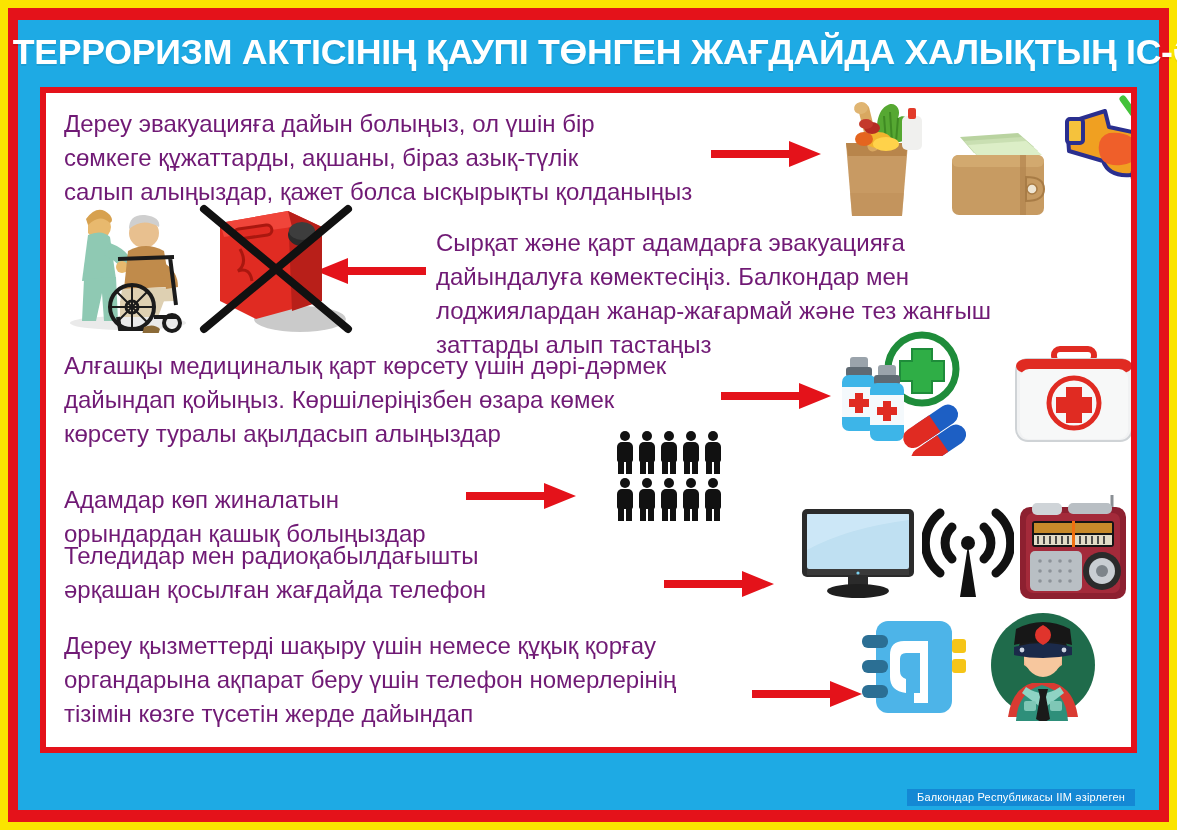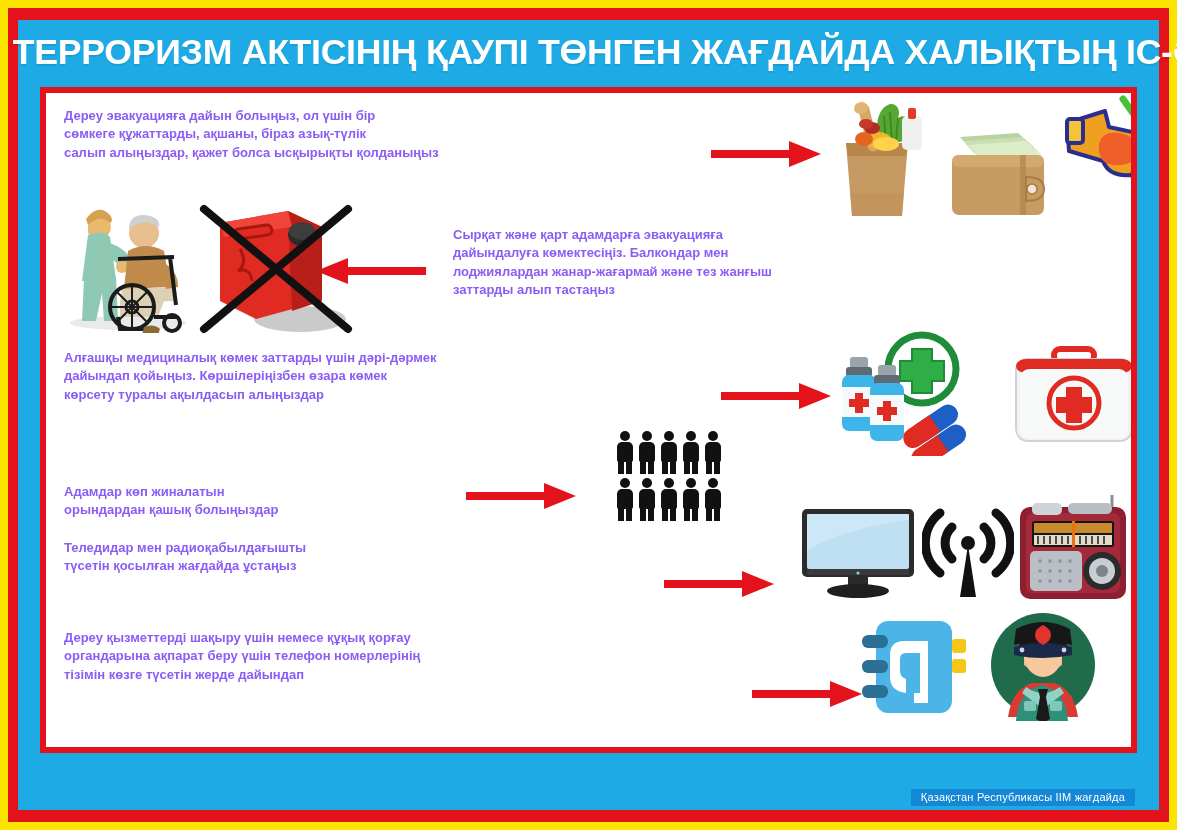--- a/index.html
+++ b/index.html
@@ -57,23 +57,23 @@
   .panel{
     box-sizing:border-box;
     position:relative;
     background:#ffffff;
     width:100%;height:100%;
     overflow:hidden;
   }
   
   .row{position:absolute;}
   .txt{
-    color:#8b5cf6;
-    font-weight:bold;
-    font-size:13px;
+    color:#701a75;
+    font-weight:normal;
+    font-size:24px;
     line-height:1.42;
     white-space:pre-line;
   }
   
   .arrow{position:absolute;display:block;}
   
   .credit{
     position:absolute;
     right:24px;bottom:4px;
     background:#1488d4;
@@ -145,21 +145,21 @@
 
       <svg class="art" style="left:1005px;top:0px;" width="110" height="105" viewBox="0 0 110 105">
         <path d="M72 6 L82 20 M88 10 L92 26 M100 20 L96 34" stroke="#43c23a" stroke-width="7" stroke-linecap="round"></path>
         <path d="M16 30 L54 18 L58 34 L86 40 q16 4 16 20 q0 20 -22 22 q-22 2 -28 -14 L18 58 Z" fill="#f0a021" stroke="#2a2f8f" stroke-width="4" stroke-linejoin="round"></path>
         <path d="M58 40 q22 -2 28 12 q4 18 -16 20 q-20 2 -22 -14 q-2 -14 10 -18Z" fill="#ef5f2a"></path>
         <rect x="16" y="26" width="16" height="24" rx="3" fill="#f5c23c" stroke="#2a2f8f" stroke-width="4"></rect>
         <ellipse cx="94" cy="82" rx="12" ry="14" fill="none" stroke="#2a2f8f" stroke-width="5"></ellipse>
         <ellipse cx="94" cy="82" rx="7" ry="9" fill="none" stroke="#f0a021" stroke-width="3"></ellipse>
       </svg>
 
-      <div class="row" style="left:407px;top:133px;width:610px;">
+      <div class="row" style="left:390px;top:133px;width:610px;">
         <div class="txt">Сырқат және қарт адамдарға эвакуацияға
 дайындалуға көмектесіңіз. Балкондар мен
 лоджиялардан жанар-жағармай және тез жанғыш
 заттарды алып тастаңыз</div>
       </div>
       <svg class="arrow" style="left:270px;top:165px;" width="110" height="26" viewBox="0 0 110 26">
         <path d="M110 9 H32 V0 L0 13 L32 26 V17 H110 Z" fill="#e4121a"></path>
       </svg>
 
       <svg class="art" style="left:12px;top:100px;" width="140" height="140" viewBox="0 0 140 140">
@@ -191,21 +191,21 @@
         <path d="M92 10 L126 26 L126 100 L96 110 Z" fill="#b81f19"></path>
         <path d="M24 22 L92 10 L96 26 L28 36 Z" fill="#f0453a"></path>
         <rect x="38" y="26" width="38" height="10" rx="5" fill="#e02b22" stroke="#a9170f" stroke-width="3" transform="rotate(-8 57 31)"></rect>
         <ellipse cx="106" cy="34" rx="14" ry="11" fill="#2b2b2b"></ellipse>
         <ellipse cx="106" cy="30" rx="13" ry="9" fill="#3d3d3d"></ellipse>
         <path d="M44 48 q8 14 -2 22 q12 -4 14 10" stroke="#a9170f" stroke-width="3" fill="none"></path>
         <path d="M8 8 L152 128 M152 8 L8 128" stroke="#111111" stroke-width="8" stroke-linecap="round"></path>
       </svg>
 
       <div class="row" style="left:18px;top:256px;width:650px;">
-        <div class="txt">Алғашқы медициналық көмек заттарды үшін дәрі-дәрмек
+        <div class="txt">Алғашқы медициналық қарт көрсету үшін дәрі-дәрмек
 дайындап қойыңыз. Көршілеріңізбен өзара көмек
 көрсету туралы ақылдасып алыңыздар</div>
       </div>
       <svg class="arrow" style="left:675px;top:290px;" width="110" height="26" viewBox="0 0 110 26">
         <path d="M0 9 H78 V0 L110 13 L78 26 V17 H0 Z" fill="#e4121a"></path>
       </svg>
 
       <svg class="art" style="left:790px;top:238px;" width="150" height="125" viewBox="0 0 150 125">
         <circle cx="86" cy="38" r="34" fill="#ffffff" stroke="#1e8c3a" stroke-width="7"></circle>
         <path d="M76 18 h20 v12 h12 v20 h-12 v12 h-20 v-12 h-12 v-20 h12 Z" fill="#2fae46" stroke="#1e8c3a" stroke-width="2"></path>
@@ -303,21 +303,21 @@
         <div class="person">
                 <i class="head"></i>
                 <i class="body"></i>
                 <i class="lleg"></i>
                 <i class="rleg"></i>
               </div>
       </div>
 
       <div class="row" style="left:18px;top:446px;width:480px;">
         <div class="txt">Теледидар мен радиоқабылдағышты
-түсетін қосылған жағдайда ұстаңыз</div>
+әрқашан қосылған жағдайда телефон</div>
       </div>
       <svg class="arrow" style="left:618px;top:478px;" width="110" height="26" viewBox="0 0 110 26">
         <path d="M0 9 H78 V0 L110 13 L78 26 V17 H0 Z" fill="#e4121a"></path>
       </svg>
 
       <svg class="art" style="left:752px;top:412px;" width="120" height="95" viewBox="0 0 120 95">
         <rect x="4" y="4" width="112" height="68" rx="5" fill="#2b2b2b"></rect>
         <rect x="9" y="9" width="102" height="55" rx="2" fill="#bfe0f2"></rect>
         <path d="M9 45 q40 -22 102 -30 L111 9 L9 9Z" fill="#cfe9f7" opacity=".8"></path>
         <rect x="9" y="64" width="102" height="6" fill="#3a3a3a"></rect>
@@ -402,17 +402,17 @@
         <path d="M57 16 q8 4 8 10 q0 6 -8 10 q-8 -4 -8 -10 q0 -6 8 -10Z" fill="#e0342c"></path>
         <circle cx="36" cy="41" r="2.4" fill="#cfd6e2"></circle>
         <circle cx="78" cy="41" r="2.4" fill="#cfd6e2"></circle>
         <rect x="38" y="92" width="12" height="10" rx="2" fill="#7fc7b6"></rect>
         <rect x="64" y="92" width="12" height="10" rx="2" fill="#7fc7b6"></rect>
       </svg>
 
      </div>
     </div>
 
-    <div class="credit">Қазақстан Республикасы ІІМ жағдайда</div>
+    <div class="credit">Балкондар Республикасы ІІМ әзірлеген</div>
 
   </div>
  </div>
 </div>
 
 </body></html>

